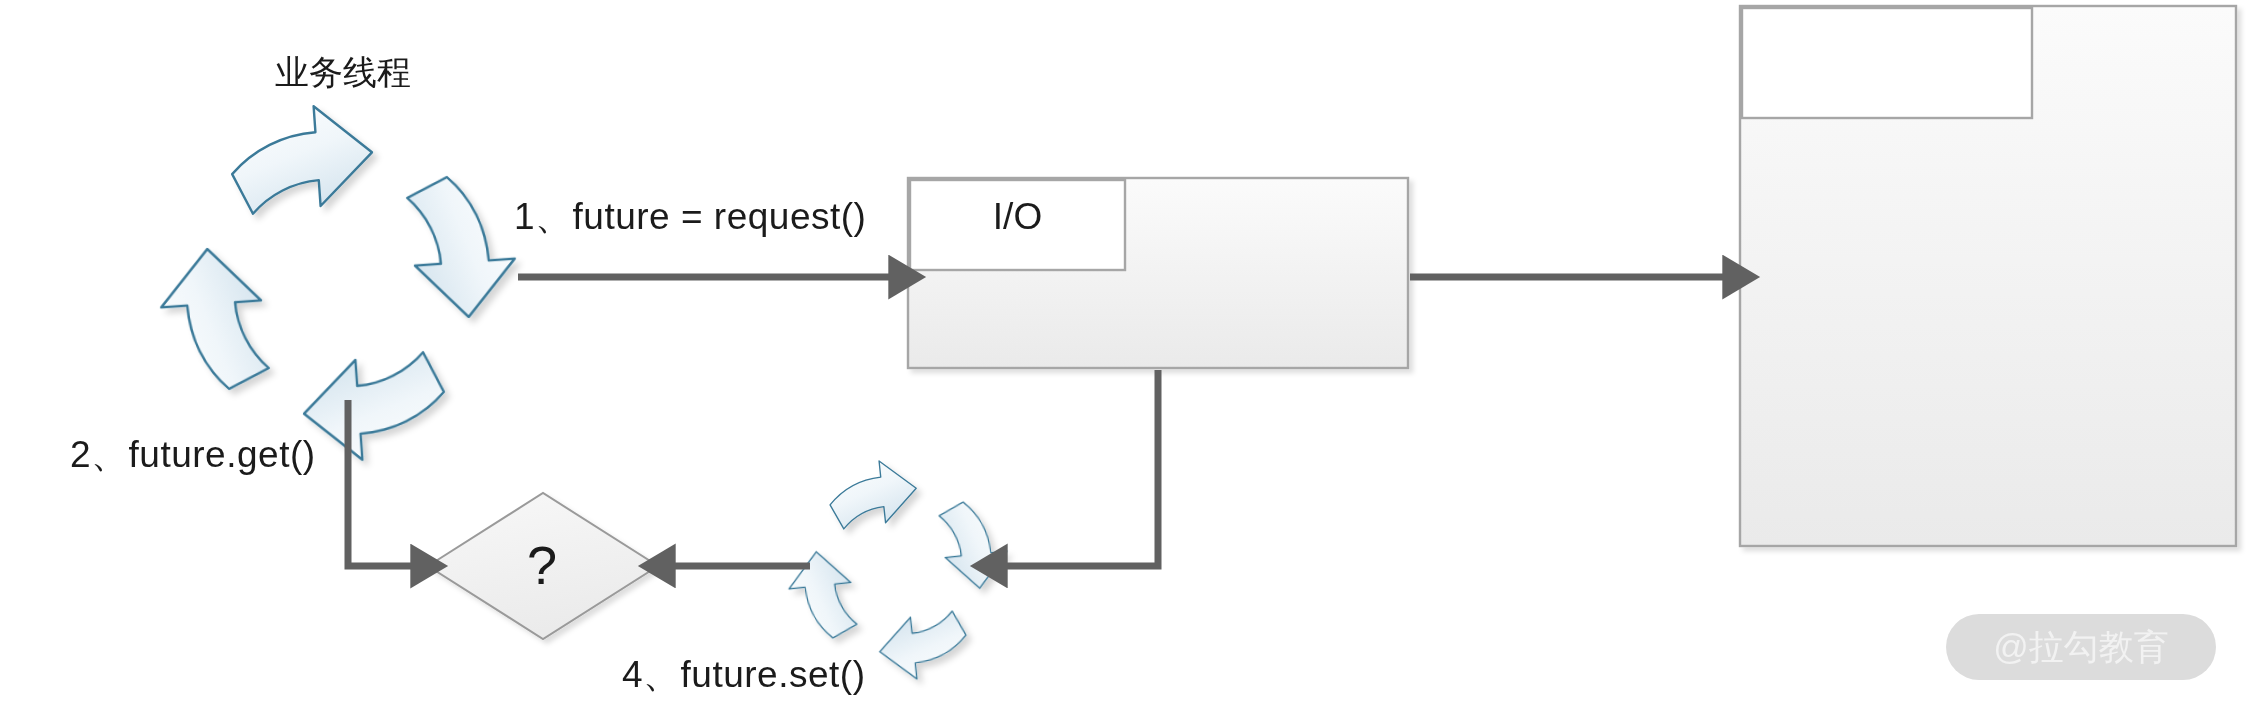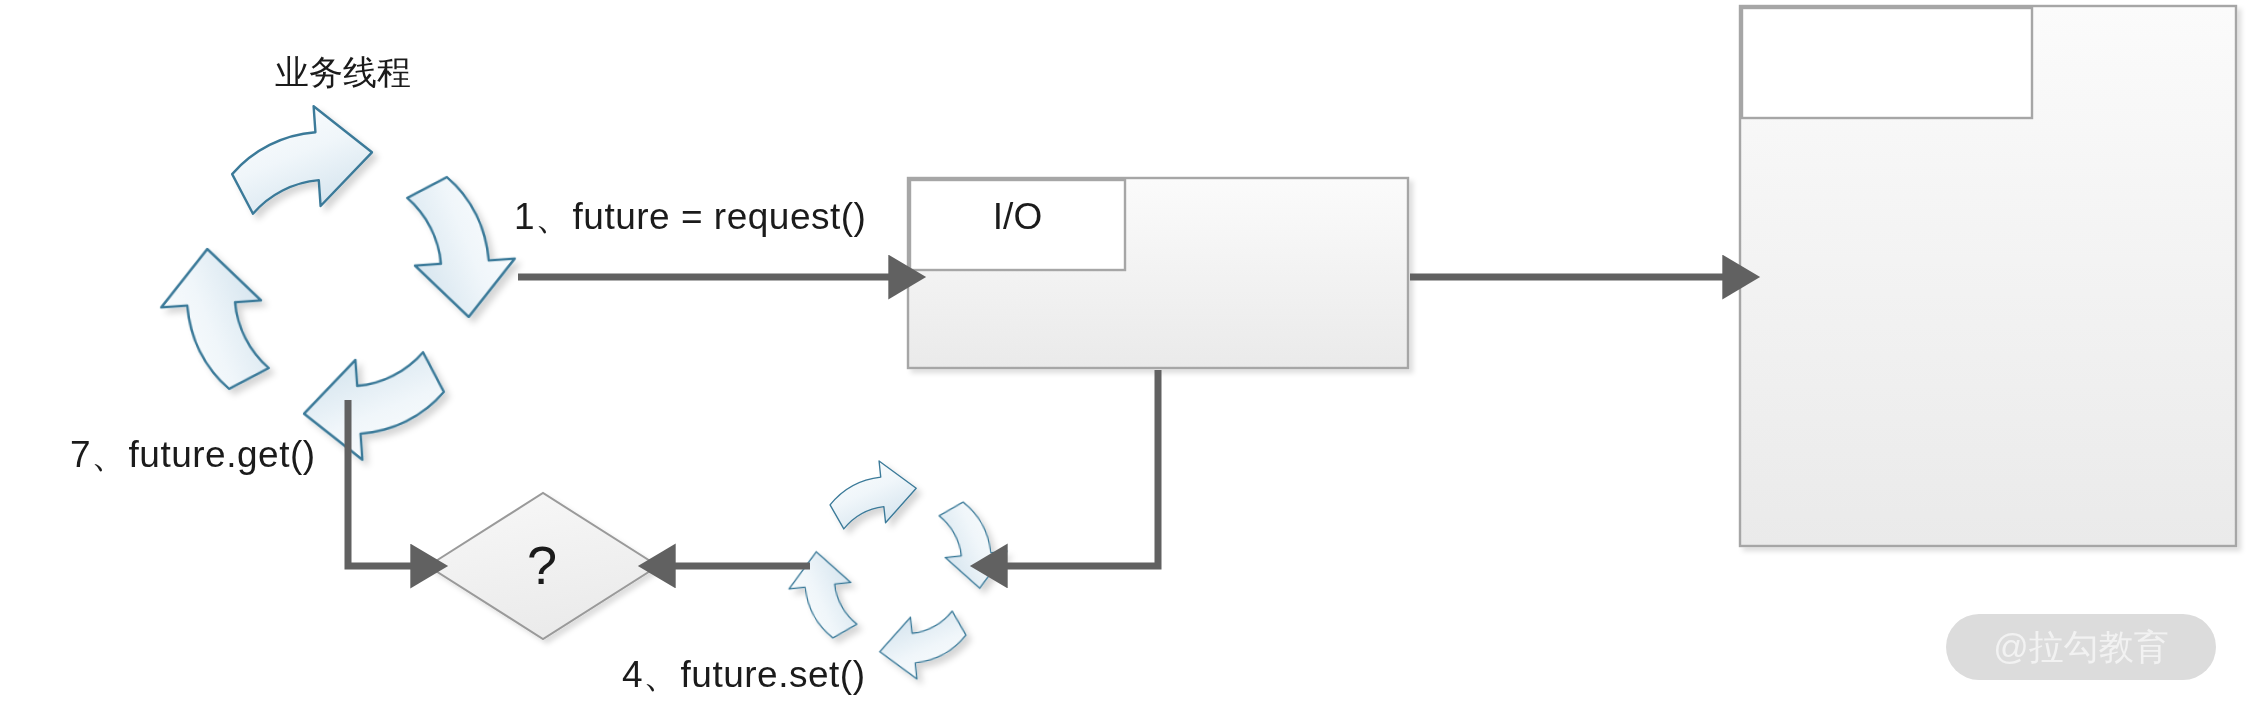--- a/index.html
+++ b/index.html
@@ -181,21 +181,21 @@
 
     <path d="M 1158,370 L 1158,566 L 1000,566" fill="none" stroke="#616161" stroke-width="7" stroke-linejoin="miter" marker-end="url(#arrowHead)"></path>
 
     <line x1="810" y1="566" x2="668" y2="566" stroke="#616161" stroke-width="7" marker-end="url(#arrowHead)"></line>
   </svg>
 
   <div class="lbl lbl-title" style="left:275px; top:50px;">业务线程</div>
 
   <div class="lbl lbl-step" style="left:514px; top:192px;">1、future = request()</div>
 
-  <div class="lbl lbl-step" style="left:70px; top:430px;">7、future.get()</div>
+  <div class="lbl lbl-step" style="left:70px; top:430px;">2、future.get()</div>
 
 
   <div class="lbl lbl-step" style="left:622px; top:650px;">4、future.set()</div>
 
   <div class="box-title" style="left:910px; top:196px; width:215px;">I/O</div>
 
 
   <div class="diamond-text" style="left:527px; top:534px;">?</div>
 
   <div class="watermark">

